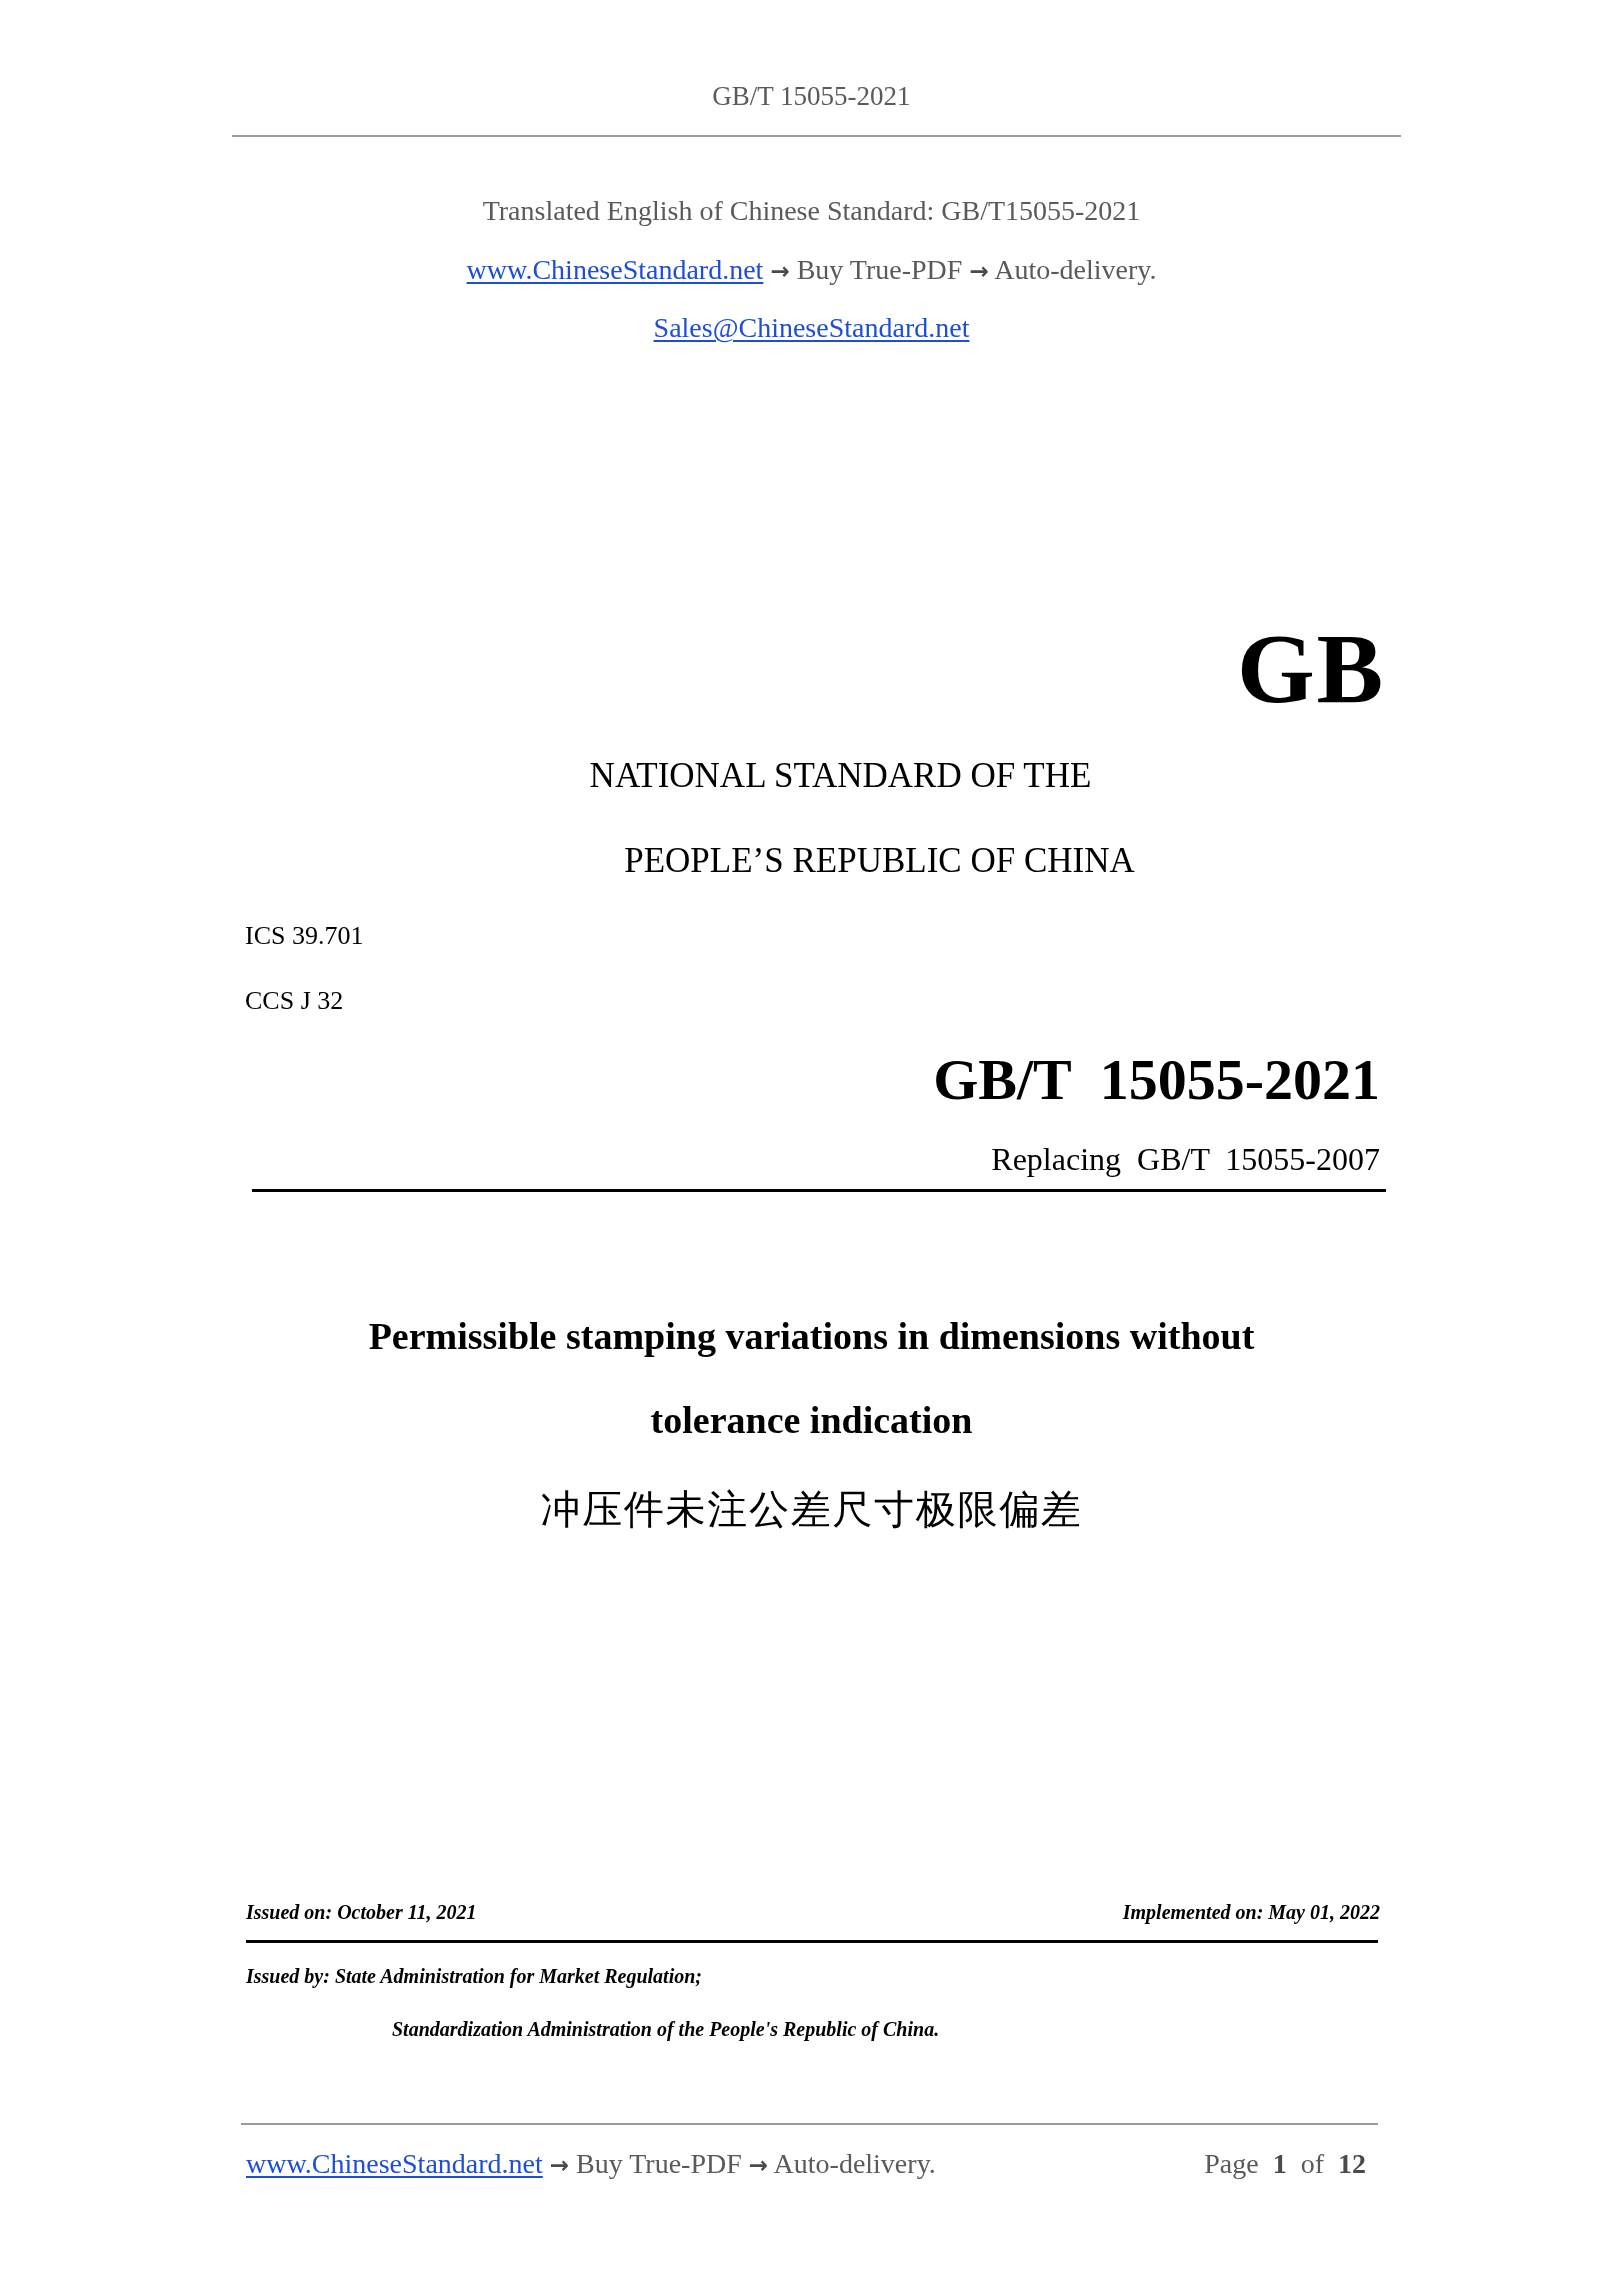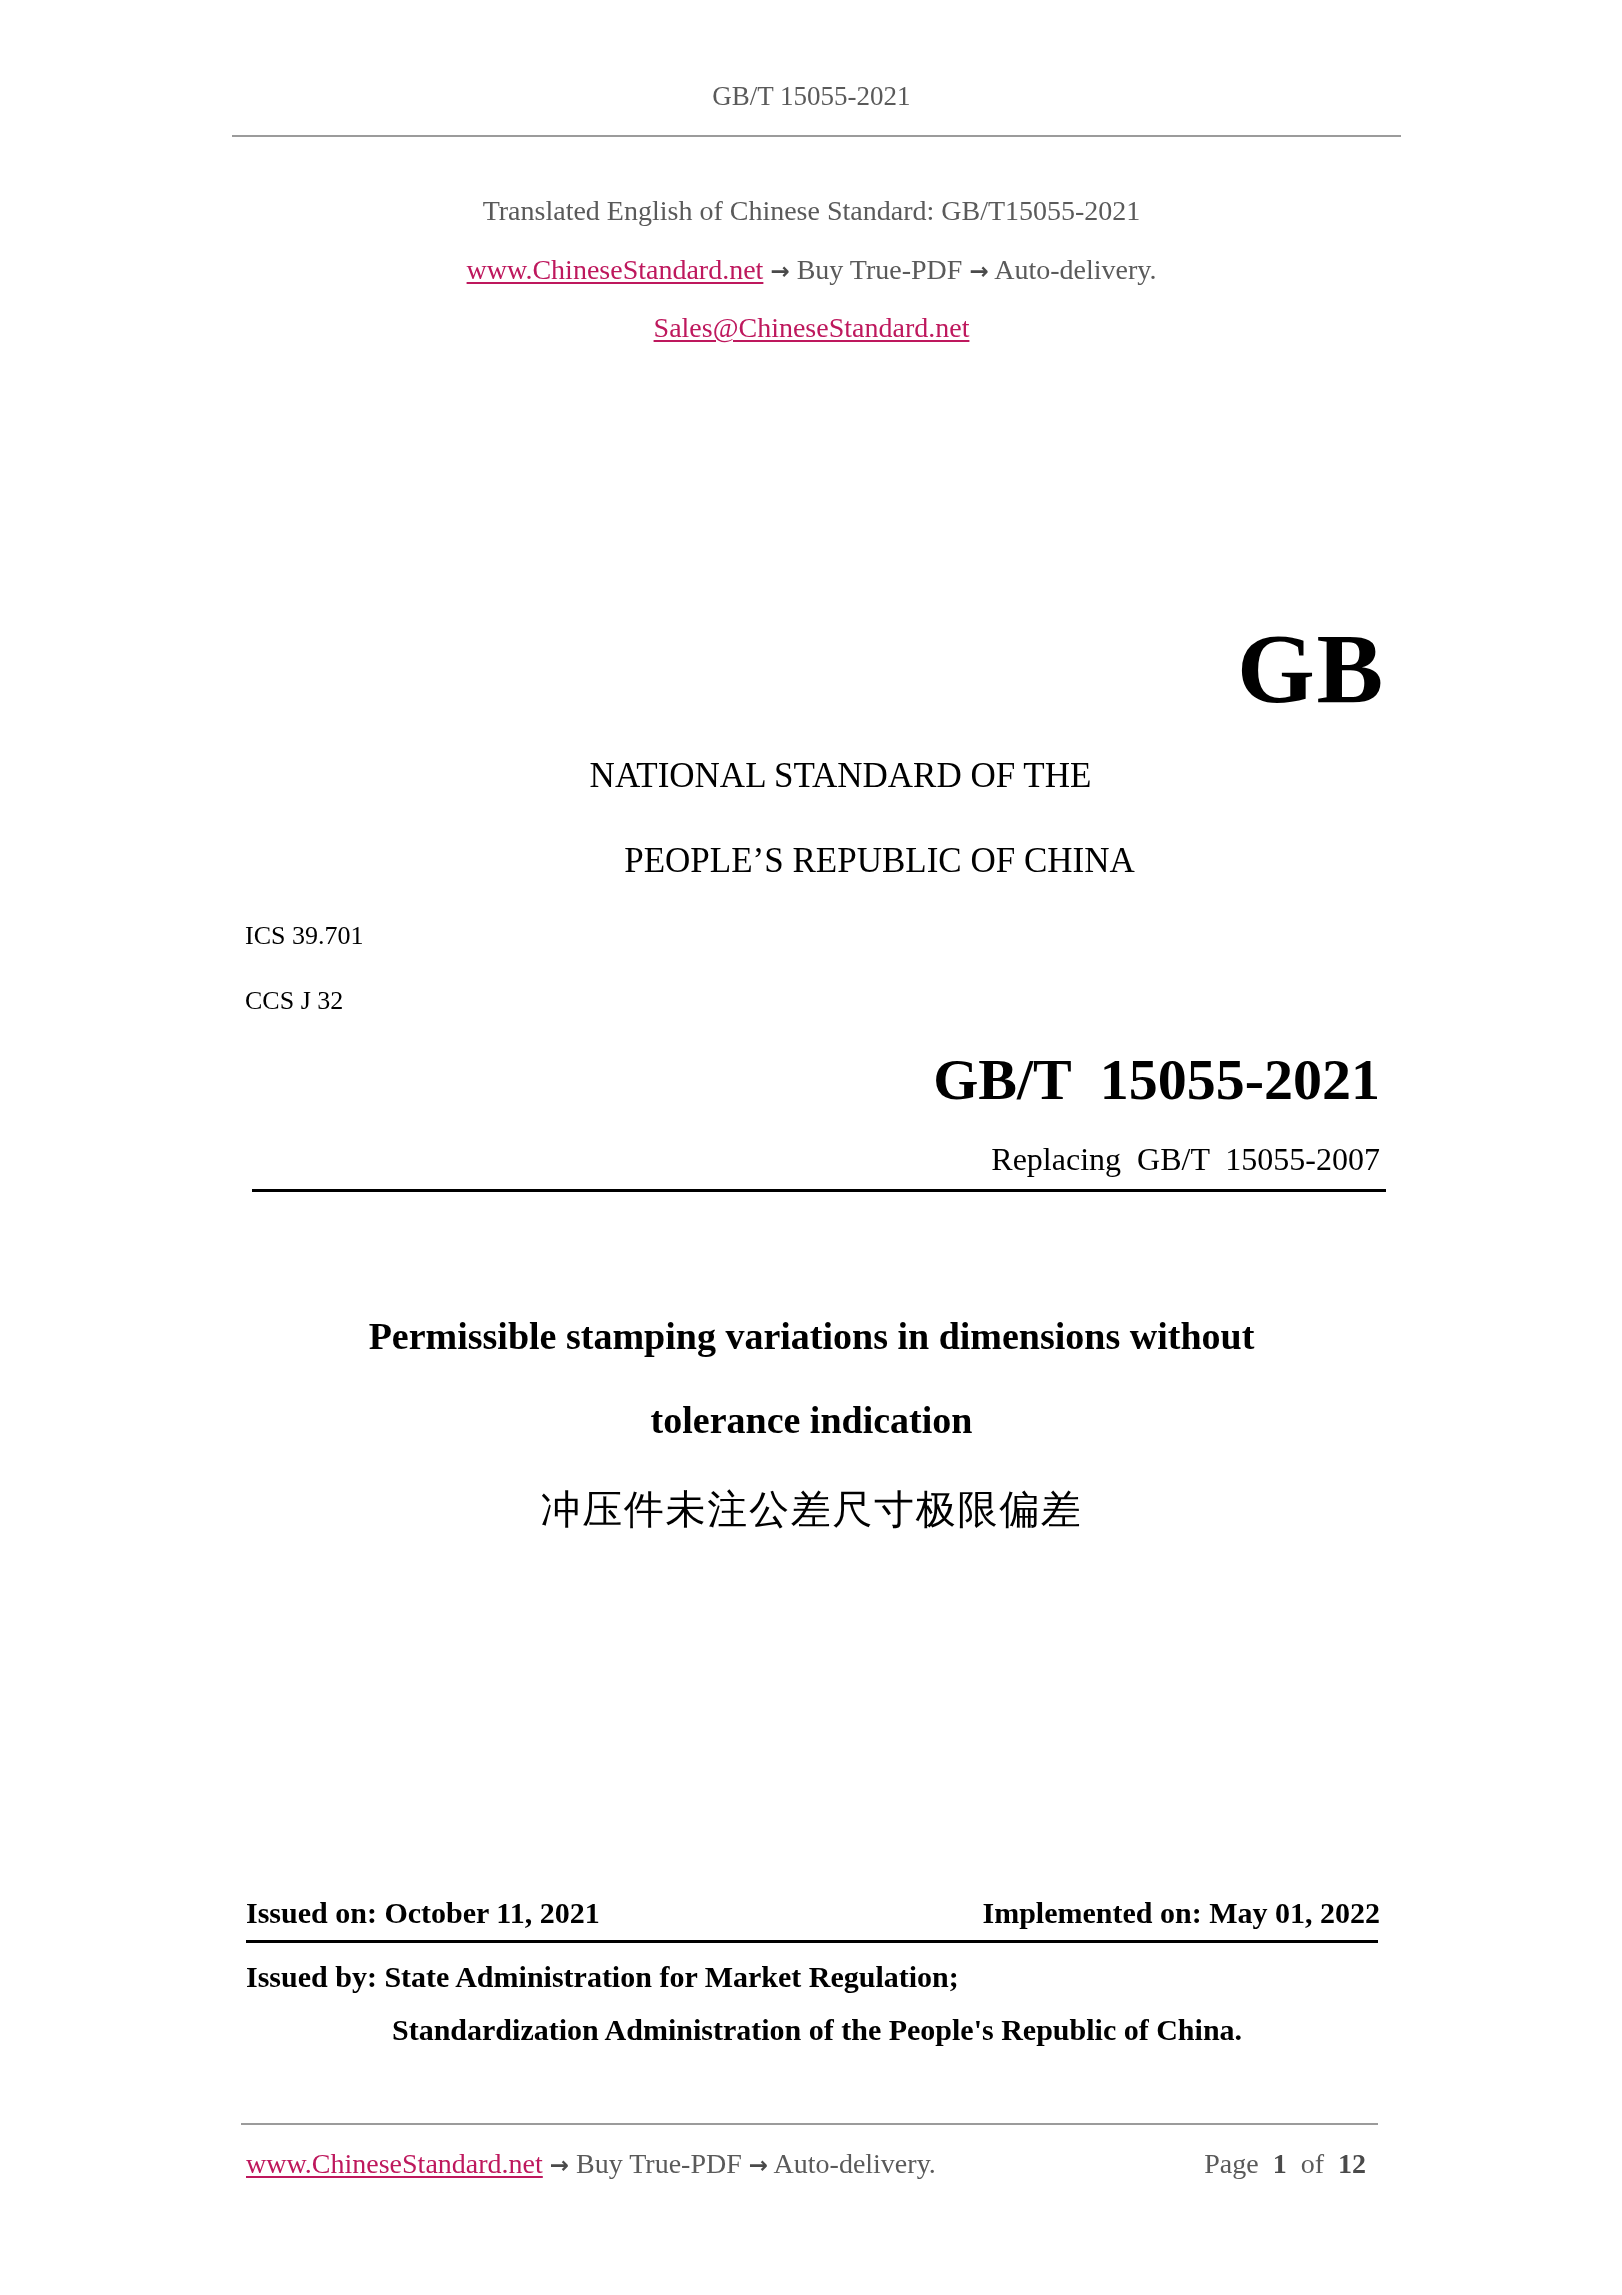--- a/index.html
+++ b/index.html
@@ -34,21 +34,21 @@
       background: #9b9b9b;
     }
 
     
     .notice {
       font-size: 28px;
       line-height: 35px;
       color: #5a5a5a;
     }
     .notice a, .footer a {
-      color: #be185d;
+      color: #1d4ed8;
       text-decoration: underline;
       text-underline-offset: 3.3px;
       text-decoration-thickness: 1.7px;
     }
     .arrow { font-family: "DejaVu Sans", sans-serif; font-size: 23px; font-weight: bold; color: #4a4a4a; }
 
     
     .gb-logo {
       right: 238px;
       top: 615px;
@@ -98,23 +98,24 @@
       font-weight: bold;
     }
     .cn-title {
       font-size: 40px;
       line-height: 50px;
       font-family: "DejaVu Sans", sans-serif;
       letter-spacing: 1.7px;
     }
 
     .issue {
-      font-size: 30px;
+      font-size: 20px;
       line-height: 37px;
       font-weight: bold;
+      font-style: italic;
     }
     .issue-rule {
       position: absolute;
       left: 246px;
       width: 1132px;
       top: 1940px;
       height: 3.3px;
       background: #000;
     }
 

